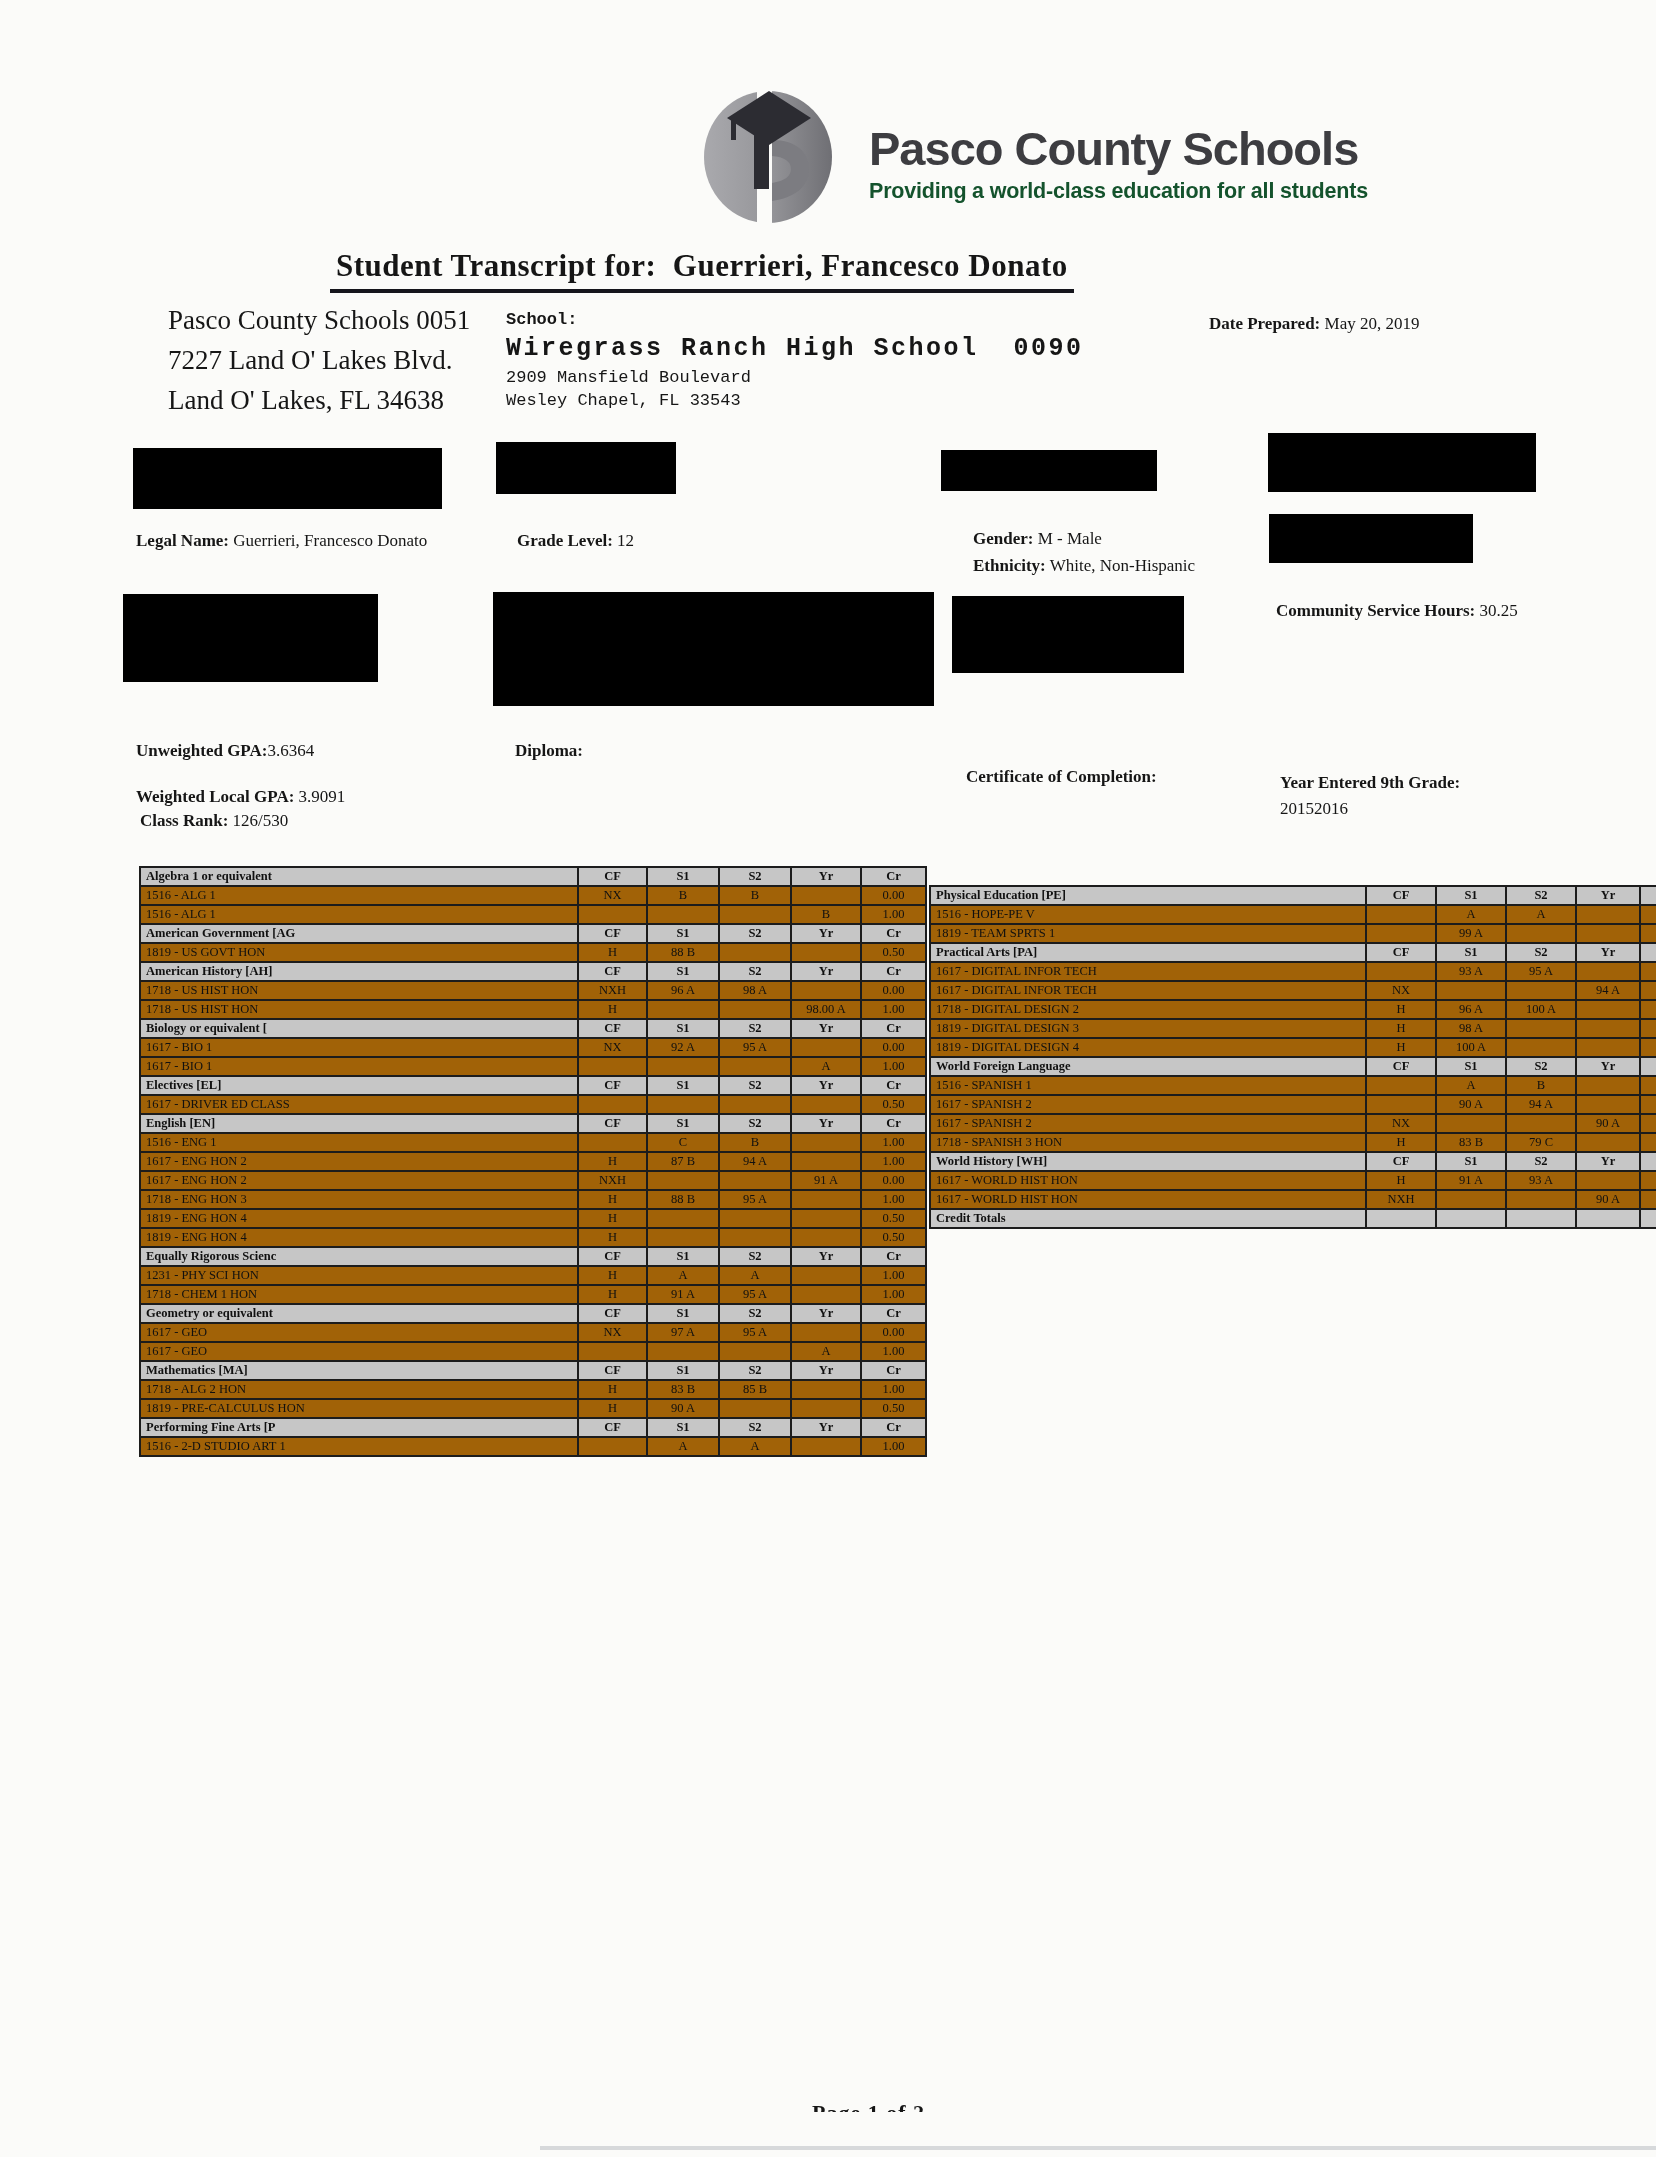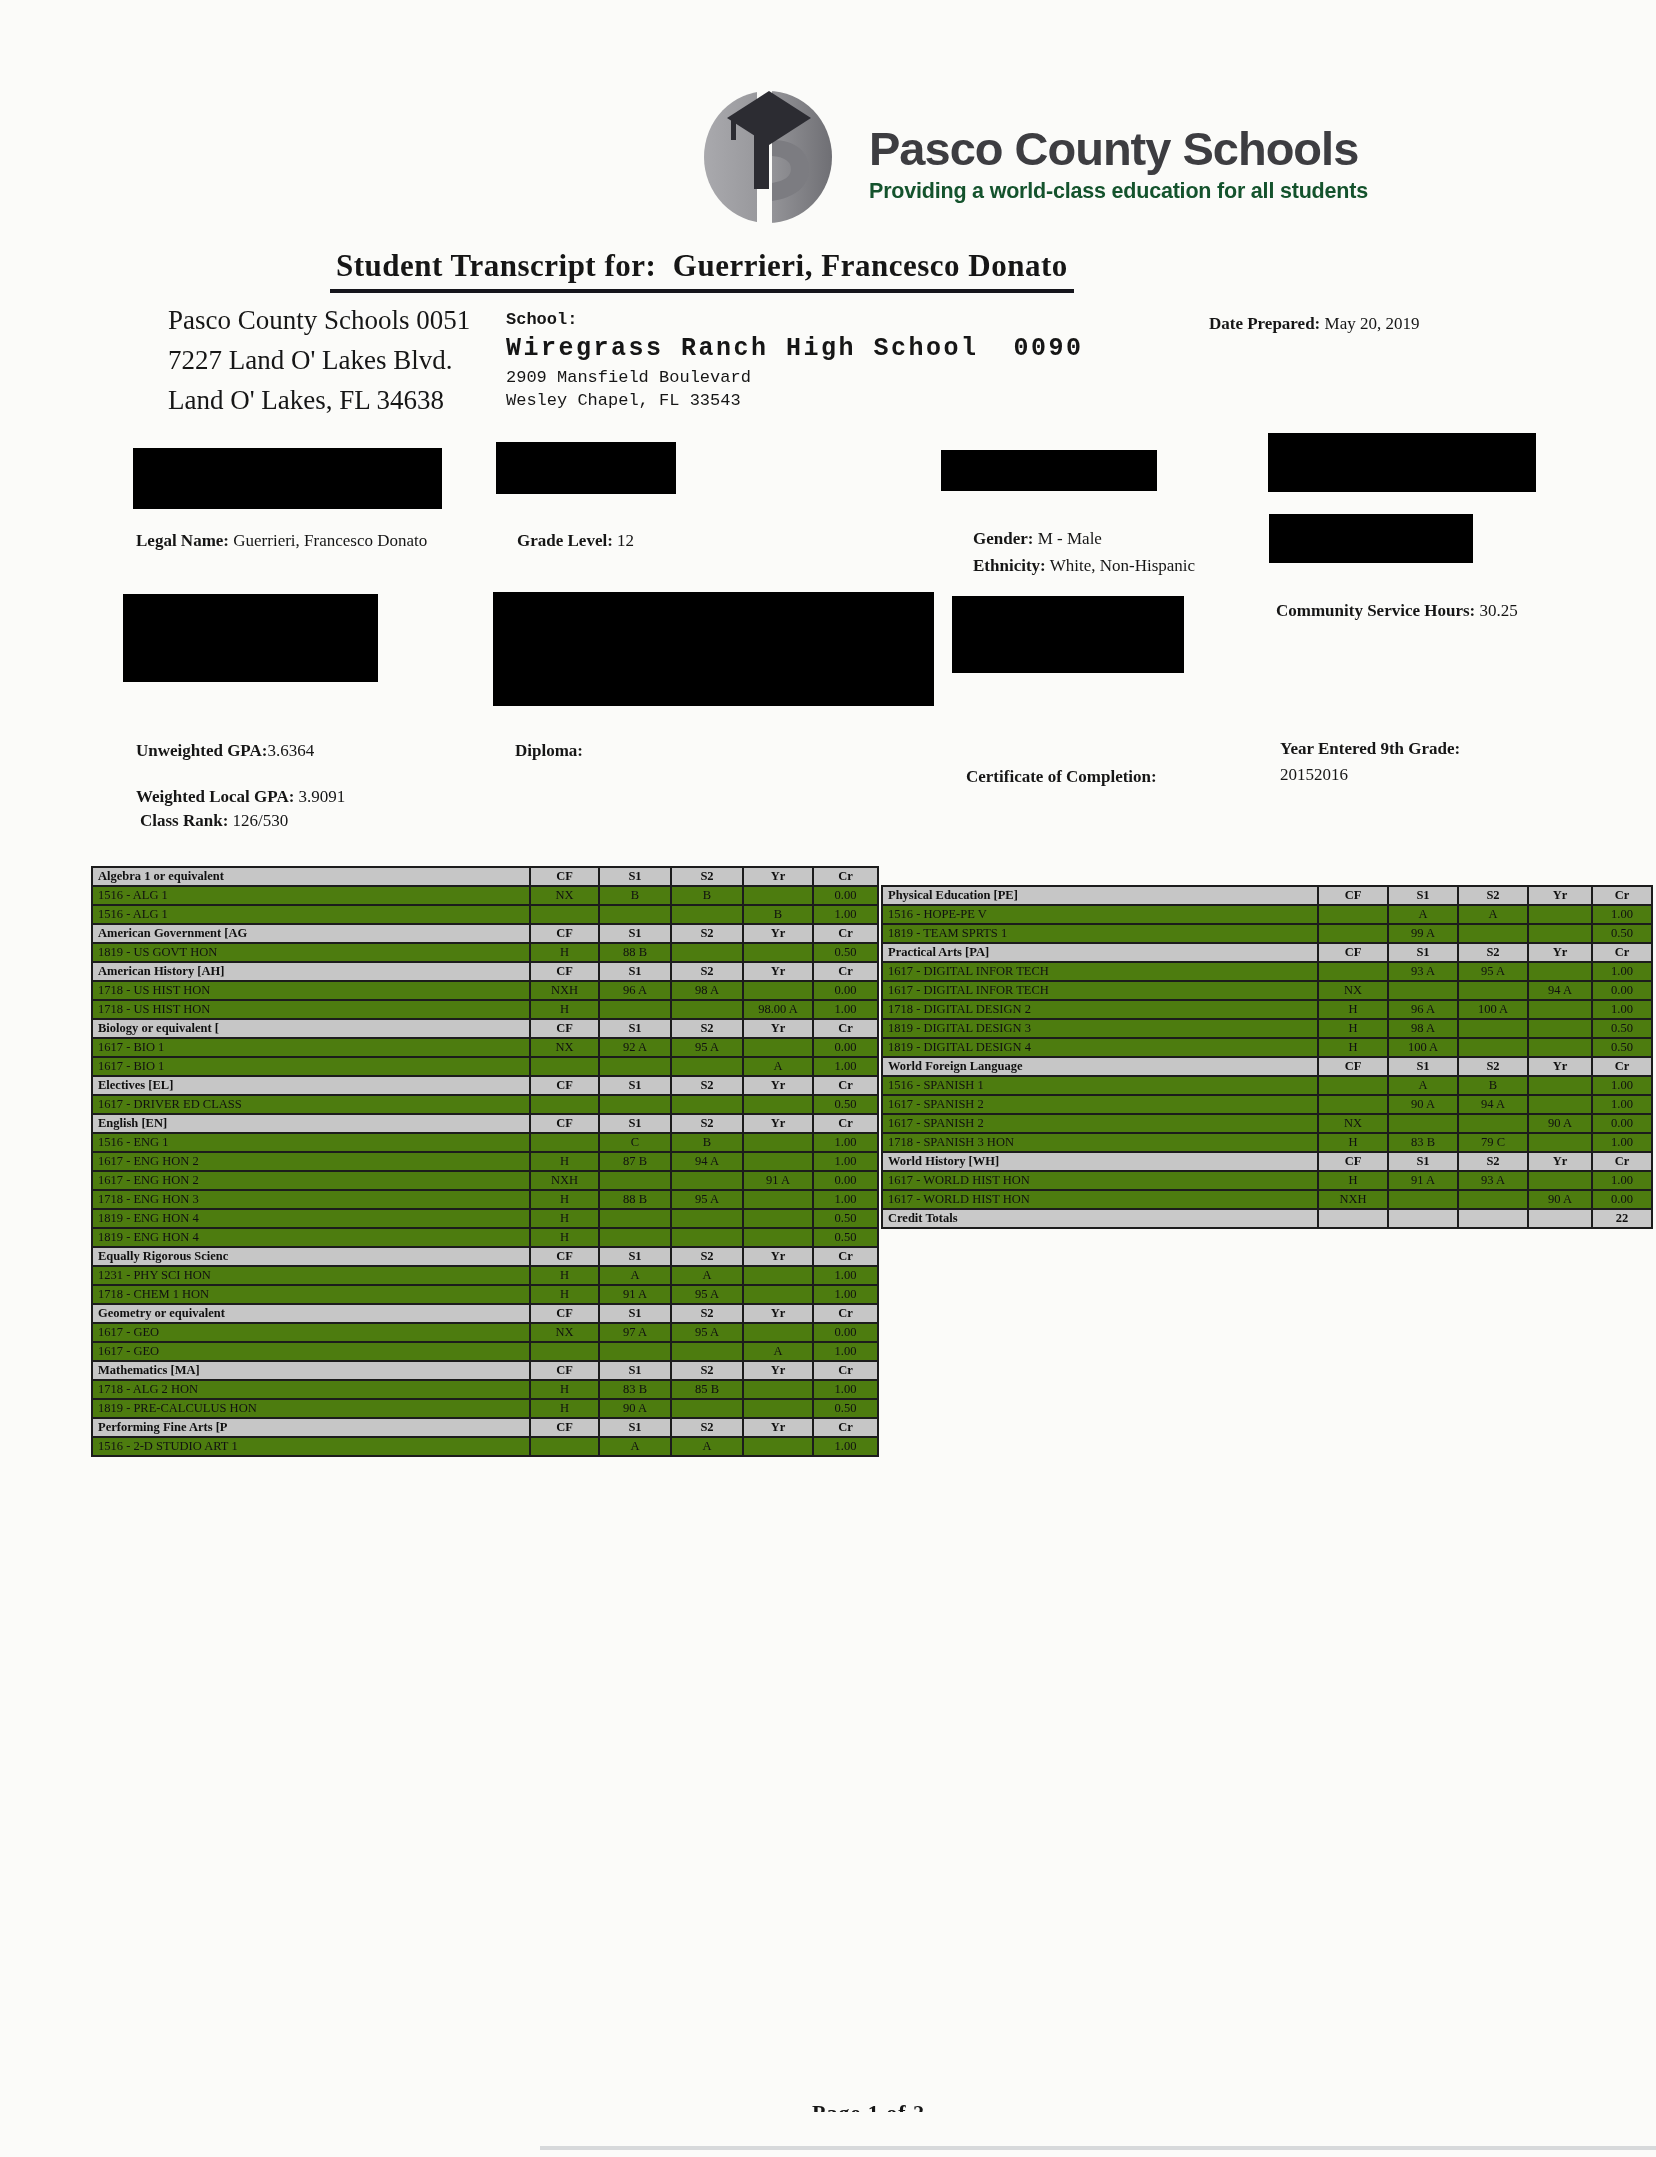--- a/index.html
+++ b/index.html
@@ -24,21 +24,21 @@
   }
   
   .district{font-size:27px;line-height:40px;}
   .school-label{font-size:17px;font-weight:bold;}
   .school-name{font-size:25px;font-weight:bold;letter-spacing:2.5px;margin-top:5px;white-space:pre;}
   .school-addr{font-size:17px;line-height:23px;margin-top:3px;}
   .f17{font-size:17px;}
   
   .redact{background:#000;}
   
-  table.tr-table{border-collapse:collapse;table-layout:fixed;background:#4d7c0f;}
+  table.tr-table{border-collapse:collapse;table-layout:fixed;background:#a16207;margin-left:48px;}
   table.tr-table td{
     border:2px solid #1c1c1c;height:15px;font-size:12.5px;line-height:13px;
     text-align:center;padding:1px 1px;overflow:hidden;white-space:nowrap;
     font-family:"Liberation Serif", serif;color:#101010;
   }
   table.tr-table td.name{text-align:left;padding-left:5px;}
   table.tr-table tr.sec td{background:#c6c6c6;font-weight:bold;font-size:12.5px;}
   table.tr-table tr.totals td{background:#c9c9c9;font-weight:bold;}
   
   .footer-clip{overflow:hidden;height:12px;}
@@ -125,21 +125,21 @@
   <div class="abs f17" style="left:1276px;top:601px;">
     <span class="lbl">Community Service Hours:</span>
     <span>30.25</span>
   </div>
 
   <div class="abs f17" style="left:136px;top:741px;">
     <span class="lbl">Unweighted GPA:</span><span>3.6364</span>
   </div>
   <div class="abs f17 lbl" style="left:515px;top:741px;">Diploma:</div>
   <div class="abs f17 lbl" style="left:966px;top:767px;">Certificate of Completion:</div>
-  <div class="abs f17" style="left:1280px;top:739px;">
+  <div class="abs f17" style="left:1280px;top:773px;">
     <div class="lbl">Year Entered 9th Grade:</div>
     <div style="margin-top:6px;">20152016</div>
   </div>
   <div class="abs f17" style="left:136px;top:787px;">
     <span class="lbl">Weighted Local GPA:</span>
     <span>3.9091</span>
   </div>
   <div class="abs f17" style="left:140px;top:811px;">
     <span class="lbl">Class Rank:</span>
     <span>126/530</span>

